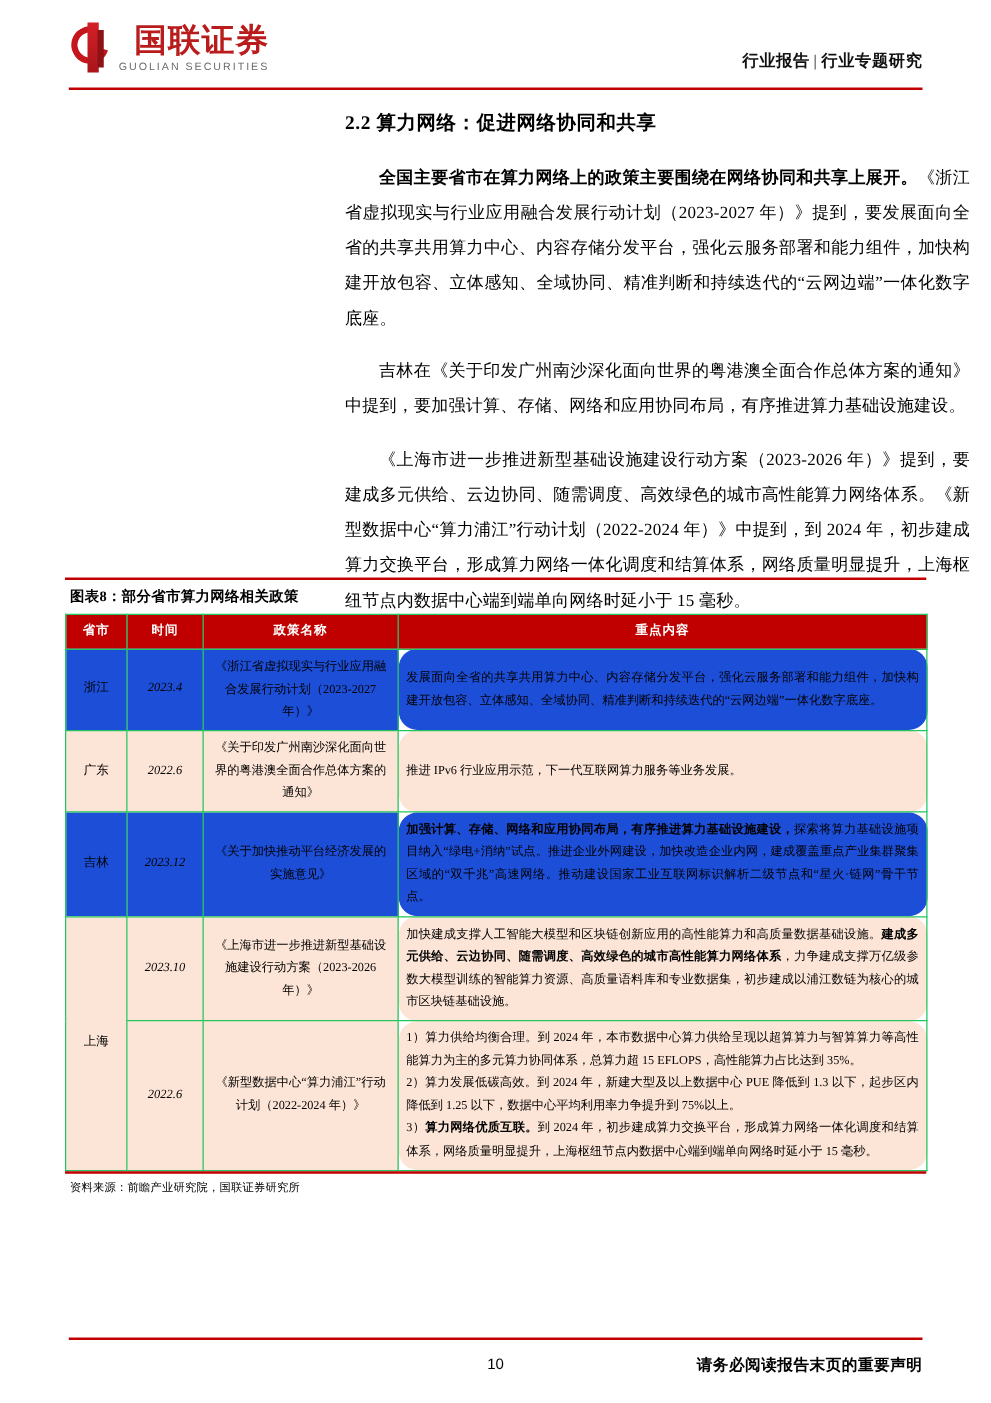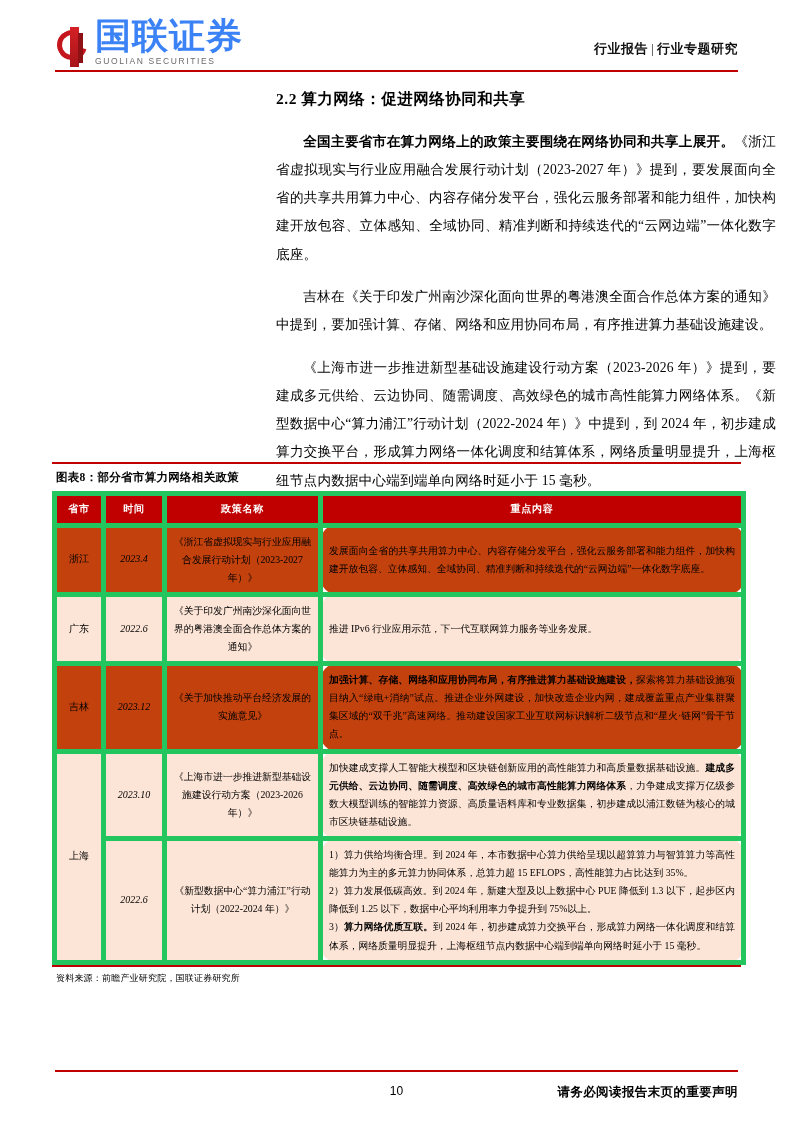--- a/index.html
+++ b/index.html
@@ -66,24 +66,24 @@
     background: #8d1115;
   }
   .logo-text {
     display: flex;
     flex-direction: column;
     line-height: 1;
     padding-bottom: 1px;
   }
   .logo-cn {
     font-family: "Liberation Serif", "DejaVu Serif", serif;
-    font-size: 36px;
+    font-size: 26px;
     font-weight: bold;
     letter-spacing: 1px;
-    color: #3b82f6;
+    color: #b91c1c;
     text-align: right;
   }
   .logo-en {
     font-family: "Liberation Sans", sans-serif;
     font-size: 8.5px;
     letter-spacing: 1.6px;
     color: #6a6a6a;
     margin-top: 3px;
   }
   .header-right {
@@ -152,21 +152,21 @@
   }
 
   table.policy {
     border-collapse: collapse;
     width: 689px;
     table-layout: fixed;
     font-size: 9.6px;
   }
   table.policy th,
   table.policy td {
-    border: 5px solid #22c55e;
+    border: 1px solid #22c55e;
     vertical-align: middle;
     padding: 5px 6px;
     line-height: 1.85;
     word-break: break-all;
   }
   table.policy thead th {
     background: #c00000;
     color: #ffffff;
     font-weight: bold;
     text-align: center;
@@ -176,21 +176,21 @@
   }
   td.c-prov, td.c-time, td.c-name {
     text-align: center;
   }
   td.c-prov { font-size: 10px; }
   td.c-time { font-size: 10px; font-style: italic; }
   td.c-name { font-size: 9.8px; line-height: 1.95; }
   td.c-body { text-align: justify; font-size: 9.8px; line-height: 1.95; border-radius: 15px; }
   td.c-body b { font-weight: bold; }
   tr.shade td { background: #fce4d6; }
-  tr.plain td { background: #c2410c; }
+  tr.plain td { background: #1d4ed8; }
 
   .exhibit-rule-bot {
     height: 2px;
     background: #c00000;
     width: 689px;
     margin-top: 0px;
   }
   .exhibit-source {
     font-size: 9px;
     padding: 5px 0 0 4px;

